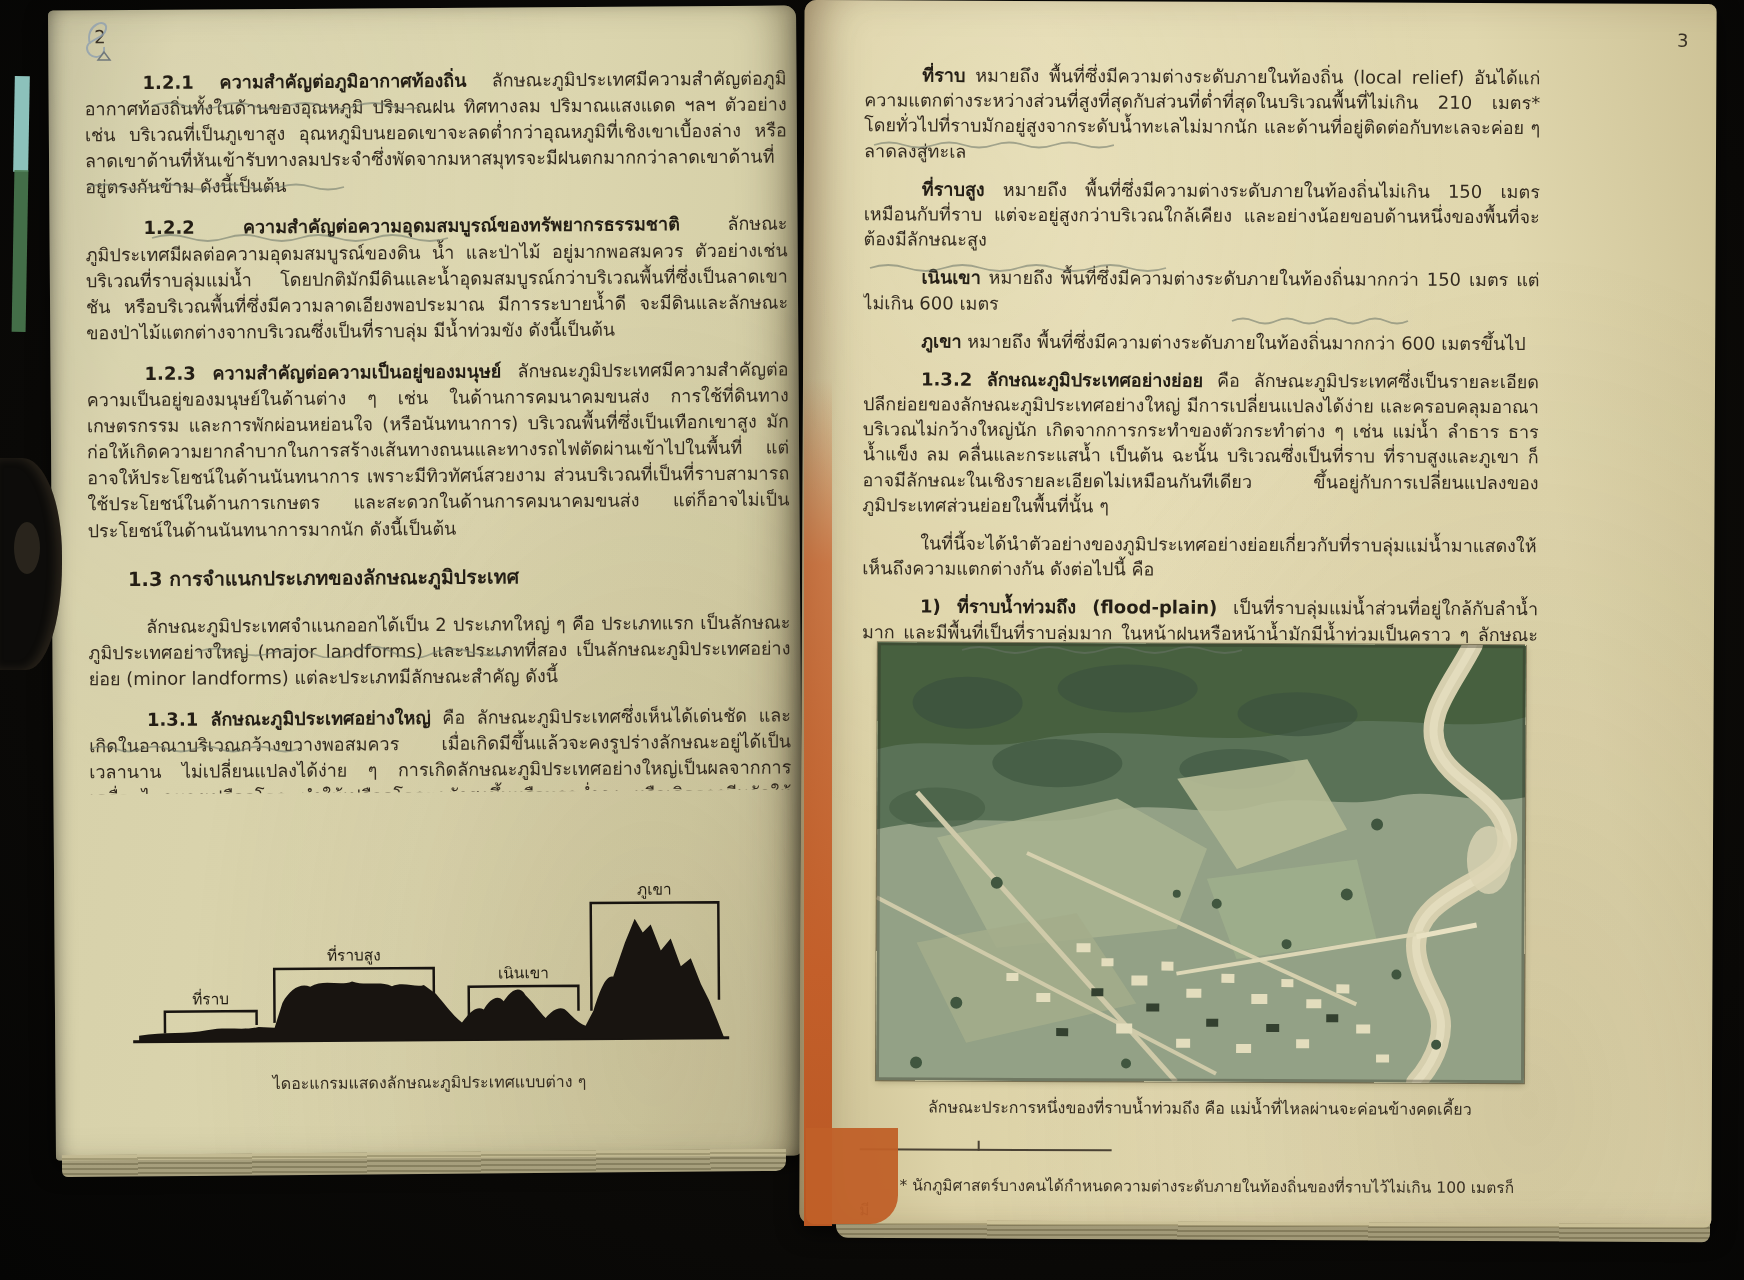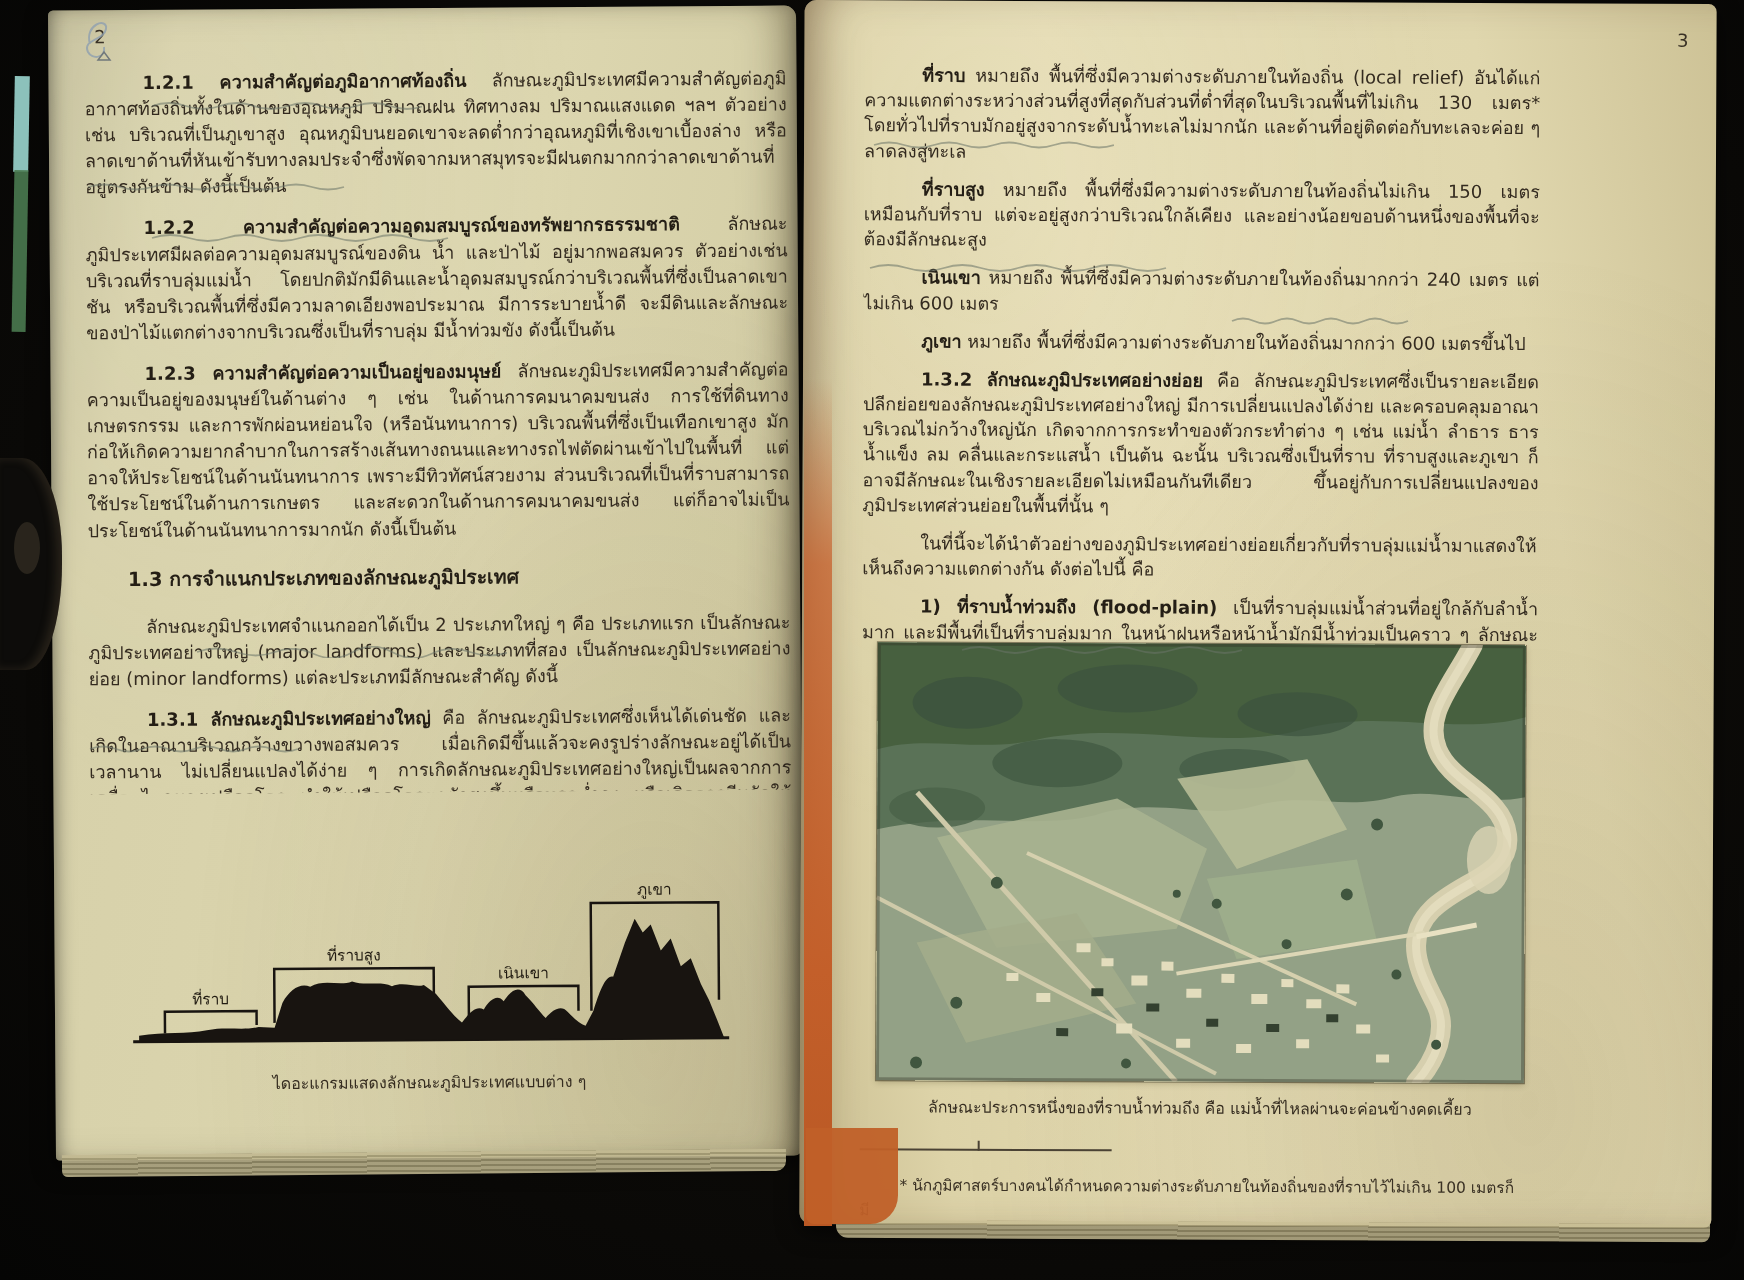--- a/index.html
+++ b/index.html
@@ -107,23 +107,23 @@
         <text x="532" y="26" text-anchor="middle" class="dlabel">ภูเขา</text>
       </svg>
     </div>
     <div class="diagram-caption">ไดอะแกรมแสดงลักษณะภูมิประเทศแบบต่าง ๆ</div>
   </div>
 
   <div class="page page-right">
     <div class="pagenum pagenum-right">3</div>
 
     <div class="textblock pr-text">
-      <p><span class="lead">ที่ราบ</span><span> หมายถึง พื้นที่ซึ่งมีความต่างระดับภายในท้องถิ่น (local relief) อันได้แก่ ความแตกต่างระหว่างส่วนที่สูงที่สุดกับส่วนที่ต่ำที่สุดในบริเวณพื้นที่ไม่เกิน 130 เมตร*  โดยทั่วไปที่ราบมักอยู่สูงจากระดับน้ำทะเลไม่มากนัก และด้านที่อยู่ติดต่อกับทะเลจะค่อย ๆ ลาดลงสู่ทะเล</span></p>
+      <p><span class="lead">ที่ราบ</span><span> หมายถึง พื้นที่ซึ่งมีความต่างระดับภายในท้องถิ่น (local relief) อันได้แก่ ความแตกต่างระหว่างส่วนที่สูงที่สุดกับส่วนที่ต่ำที่สุดในบริเวณพื้นที่ไม่เกิน 210 เมตร*  โดยทั่วไปที่ราบมักอยู่สูงจากระดับน้ำทะเลไม่มากนัก และด้านที่อยู่ติดต่อกับทะเลจะค่อย ๆ ลาดลงสู่ทะเล</span></p>
       <p><span class="lead">ที่ราบสูง</span><span> หมายถึง พื้นที่ซึ่งมีความต่างระดับภายในท้องถิ่นไม่เกิน 150 เมตร เหมือนกับที่ราบ แต่จะอยู่สูงกว่าบริเวณใกล้เคียง และอย่างน้อยขอบด้านหนึ่งของพื้นที่จะต้องมีลักษณะสูง</span></p>
-      <p><span class="lead">เนินเขา</span><span> หมายถึง พื้นที่ซึ่งมีความต่างระดับภายในท้องถิ่นมากกว่า 240 เมตร แต่ไม่เกิน 600 เมตร</span></p>
+      <p><span class="lead">เนินเขา</span><span> หมายถึง พื้นที่ซึ่งมีความต่างระดับภายในท้องถิ่นมากกว่า 150 เมตร แต่ไม่เกิน 600 เมตร</span></p>
       <p><span class="lead">ภูเขา</span><span> หมายถึง พื้นที่ซึ่งมีความต่างระดับภายในท้องถิ่นมากกว่า 600 เมตรขึ้นไป</span></p>
       <p><span class="lead">1.3.2 ลักษณะภูมิประเทศอย่างย่อย</span><span>  คือ ลักษณะภูมิประเทศซึ่งเป็นรายละเอียดปลีกย่อยของลักษณะภูมิประเทศอย่างใหญ่ มีการเปลี่ยนแปลงได้ง่าย และครอบคลุมอาณาบริเวณไม่กว้างใหญ่นัก เกิดจากการกระทำของตัวกระทำต่าง ๆ เช่น แม่น้ำ ลำธาร ธารน้ำแข็ง ลม คลื่นและกระแสน้ำ เป็นต้น  ฉะนั้น บริเวณซึ่งเป็นที่ราบ ที่ราบสูงและภูเขา ก็อาจมีลักษณะในเชิงรายละเอียดไม่เหมือนกันทีเดียว ขึ้นอยู่กับการเปลี่ยนแปลงของภูมิประเทศส่วนย่อยในพื้นที่นั้น ๆ</span></p>
       <p>ในที่นี้จะได้นำตัวอย่างของภูมิประเทศอย่างย่อยเกี่ยวกับที่ราบลุ่มแม่น้ำมาแสดงให้เห็นถึงความแตกต่างกัน ดังต่อไปนี้ คือ</p>
       <p><span class="lead">1) ที่ราบน้ำท่วมถึง (flood-plain)</span><span> เป็นที่ราบลุ่มแม่น้ำส่วนที่อยู่ใกล้กับลำน้ำมาก และมีพื้นที่เป็นที่ราบลุ่มมาก ในหน้าฝนหรือหน้าน้ำมักมีน้ำท่วมเป็นคราว ๆ   ลักษณะที่ใช้ประกอบการพิจารณาว่าเป็นบริเวณที่ราบน้ำท่วมถึง ก็คือ แม่น้ำที่ไหลผ่านจะค่อนข้างคดเคี้ยว บางแห่งจะมีหนอง บึง หรือทะเลสาบรูปโค้งคล้ายแอกเกิดจากการที่ทางน้ำโค้งตวัดโดยมีตะกอนดินทรายจากด้านเหนือของลำน้ำประชานปิดหัวท้าย เรียกว่า “ทะเลสาบรูปแอก” (oxbow lake) และที่สำคัญพื้นที่ราบลุ่มนี้จะต้องเกิดจากการทับถมของดินตะกอนที่ถูกน้ำพัดพามาโดยแม่น้ำสายที่ไหลผ่าน</span></p>
     </div>
 
     <div class="photo">
       <svg viewBox="0 0 648 438" preserveAspectRatio="none">
         <rect width="648" height="438" fill="#93a186"></rect>
         <path d="M0,0 H648 V152 C600,162 558,142 518,152 C468,167 428,147 378,162 C328,177 278,152 218,172 C158,187 90,167 0,187 Z" fill="#5a7257"></path>

